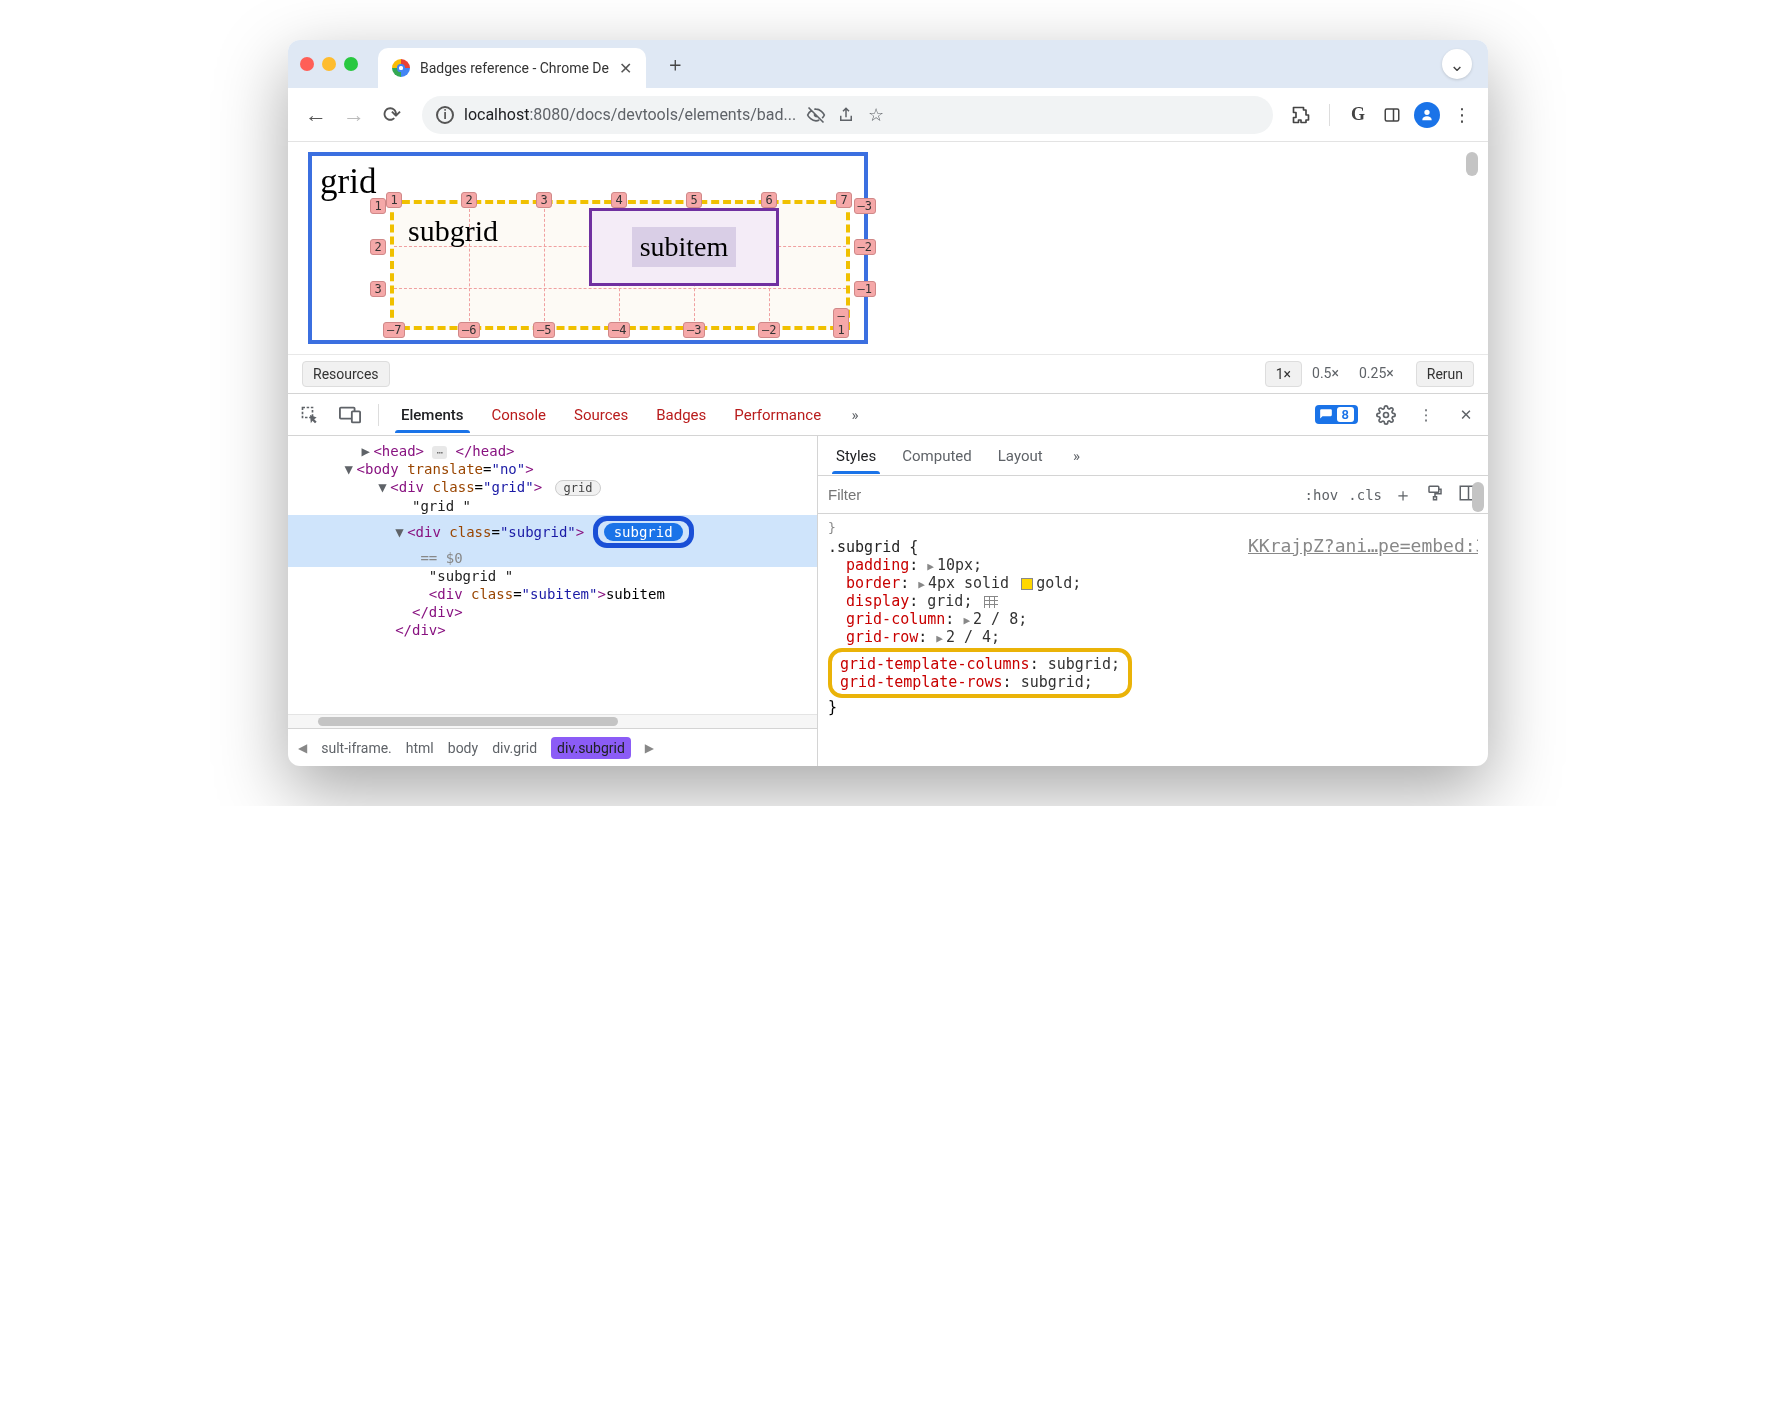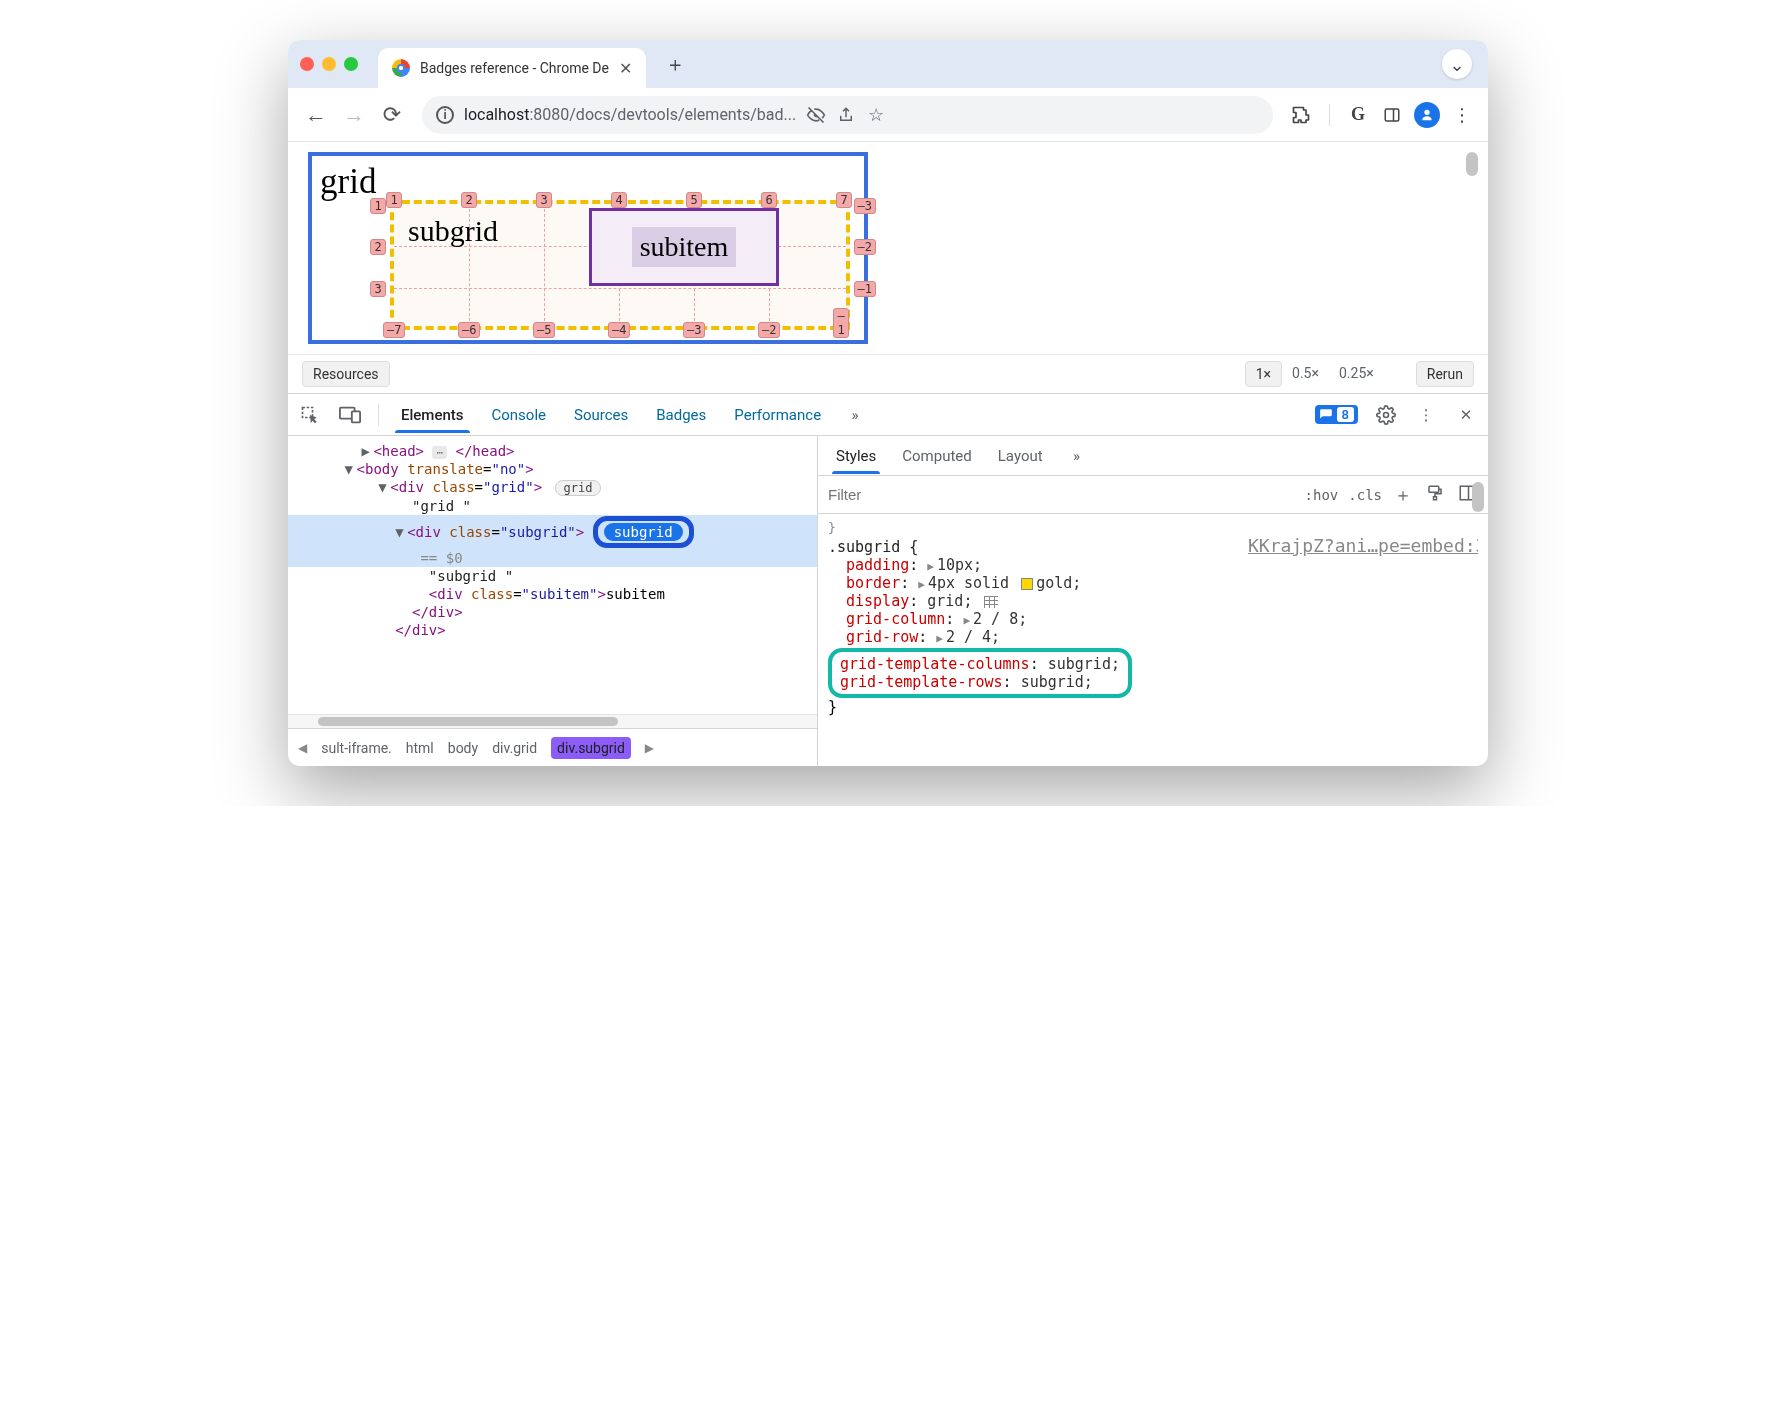--- a/index.html
+++ b/index.html
@@ -41,21 +41,21 @@
 .subitem-box .inner { background:#d9cee6; padding: 4px 8px; font-family: Georgia, serif; font-size: 28px;}
 .dashed-col { position:absolute; top:0; bottom:0; border-left:1px dashed #f0a0a0;}
 .dashed-row { position:absolute; left:0; right:0; border-top:1px dashed #f0a0a0;}
 .demo-toolbar { display:flex; align-items:center; padding: 6px 14px; gap:12px; border-top: 1px solid #e8e8e8; margin-top:10px;}
 .btn-gray { background:#f1f1f1; border:1px solid #ddd; border-radius:4px; padding:4px 10px; font-size:14px; color:#333;}
 .zoom-opts { margin-left:auto; display:flex; gap:0;}
 .zoom-opts span { padding:4px 10px; font-size:14px; color:#5f6368;}
 .zoom-opts span.active { background:#f1f1f1; border:1px solid #ddd; border-radius:4px; color:#333;}
 .devtools { border-top: 1px solid #d4d4d4; font-size: 15px; }
 .dt-tabs { display:flex; align-items:center; height:42px; border-bottom:1px solid #d4d4d4; padding: 0 10px; gap: 16px;}
-.dt-tab { color:#0369a1; padding:8px 6px; cursor:pointer; position:relative;}
+.dt-tab { color:#b91c1c; padding:8px 6px; cursor:pointer; position:relative;}
 .dt-tab.active { color:#202124; font-weight:500; }
 .dt-tab.active::after { content:""; position:absolute; left:0; right:0; bottom:-1px; height:3px; background:#1a73e8; border-radius: 3px 3px 0 0;}
 .dt-icon { width:24px; height:24px; display:flex; align-items:center; justify-content:center; color:#5f6368; cursor:pointer;}
 .dt-tabs .spacer { flex:1; }
 .issue-badge { background:#1a73e8; color:#fff; border-radius:4px; padding:2px 4px; font-size:13px; display:flex; align-items:center; gap:4px;}
 .issue-badge .count-box { background:#fff; color:#1a73e8; padding:0 5px; border-radius:3px; font-weight:600;}
 .dt-body { display:flex; height: 330px; }
 .elements-panel { flex: 0 0 530px; display:flex; flex-direction:column; border-right:1px solid #d4d4d4; overflow:hidden; position:relative;}
 .dom-tree { flex:1; overflow:auto; font-family: Menlo, monospace; font-size: 14px; padding-top: 6px;}
 .dom-line { white-space: pre; padding: 1px 6px;}
@@ -88,21 +88,21 @@
 .styles-body { flex:1; padding: 6px 10px; font-family: Menlo, monospace; font-size: 15px; overflow:auto;}
 .rule-head { display:flex; justify-content:space-between; align-items: baseline;}
 .rule-selector { color:#222;}
 .rule-source { color:#888; font-size:18px; text-decoration: underline; overflow:hidden; text-overflow:clip; white-space:nowrap; max-width:230px;}
 .decl { padding-left: 18px; color:#222;}
 .prop { color: #c80000; text-align: right; }
 .val { color: #333; }
 .swatch { display:inline-block; width:12px; height:12px; background:#ffd700; border:1px solid #888; vertical-align:middle; margin:0 3px;}
 .tri { color:#888; font-size:11px; margin-right:3px;}
 .grid-ico { display:inline-block; width:14px; height:12px; vertical-align:middle; background-image: linear-gradient(#888 1px, transparent 1px), linear-gradient(90deg, #888 1px, transparent 1px); background-size: 5px 4px; margin-left:3px;}
-.annot-box-styles { border: 4px solid #14b8a6; border-radius: 14px; padding: 3px 8px; width:fit-content; margin-top:2px;}
+.annot-box-styles { border: 4px solid #eab308; border-radius: 14px; padding: 3px 8px; width:fit-content; margin-top:2px;}
 .styles-scroll { position:absolute; right:4px; top:46px; width:12px; height:30px; background:#c4c4c4; border-radius:6px;}
 </style>
 </head>
 <body>
 
 <div class="chrome-window">
   <div class="tab-strip">
     <div class="traffic">
       <div class="dot red"></div>
       <div class="dot yellow"></div>
@@ -199,21 +199,21 @@
         </div>
       </div>
     </div>
     <div class="demo-toolbar">
       <div class="btn-gray">Resources</div>
       <div class="zoom-opts">
         <span class="active">1×</span>
         <span>0.5×</span>
         <span>0.25×</span>
       </div>
-      <div class="btn-gray" style="margin-left:20px">Rerun</div>
+      <div class="btn-gray" style="margin-left:0">Rerun</div>
     </div>
 
     <div class="devtools">
       <div class="dt-tabs">
         <div class="dt-icon">
             <svg width="20" height="20" viewBox="0 0 24 24" fill="none" stroke="#5f6368" stroke-width="2" stroke-dasharray="3 2">
               <rect x="3" y="3" width="12" height="12"></rect>
               <path d="M12 12l8 3-3 2 3 3-2 2-3-3-2 3z" fill="#5f6368" stroke="none"></path>
             </svg>
           </div>

